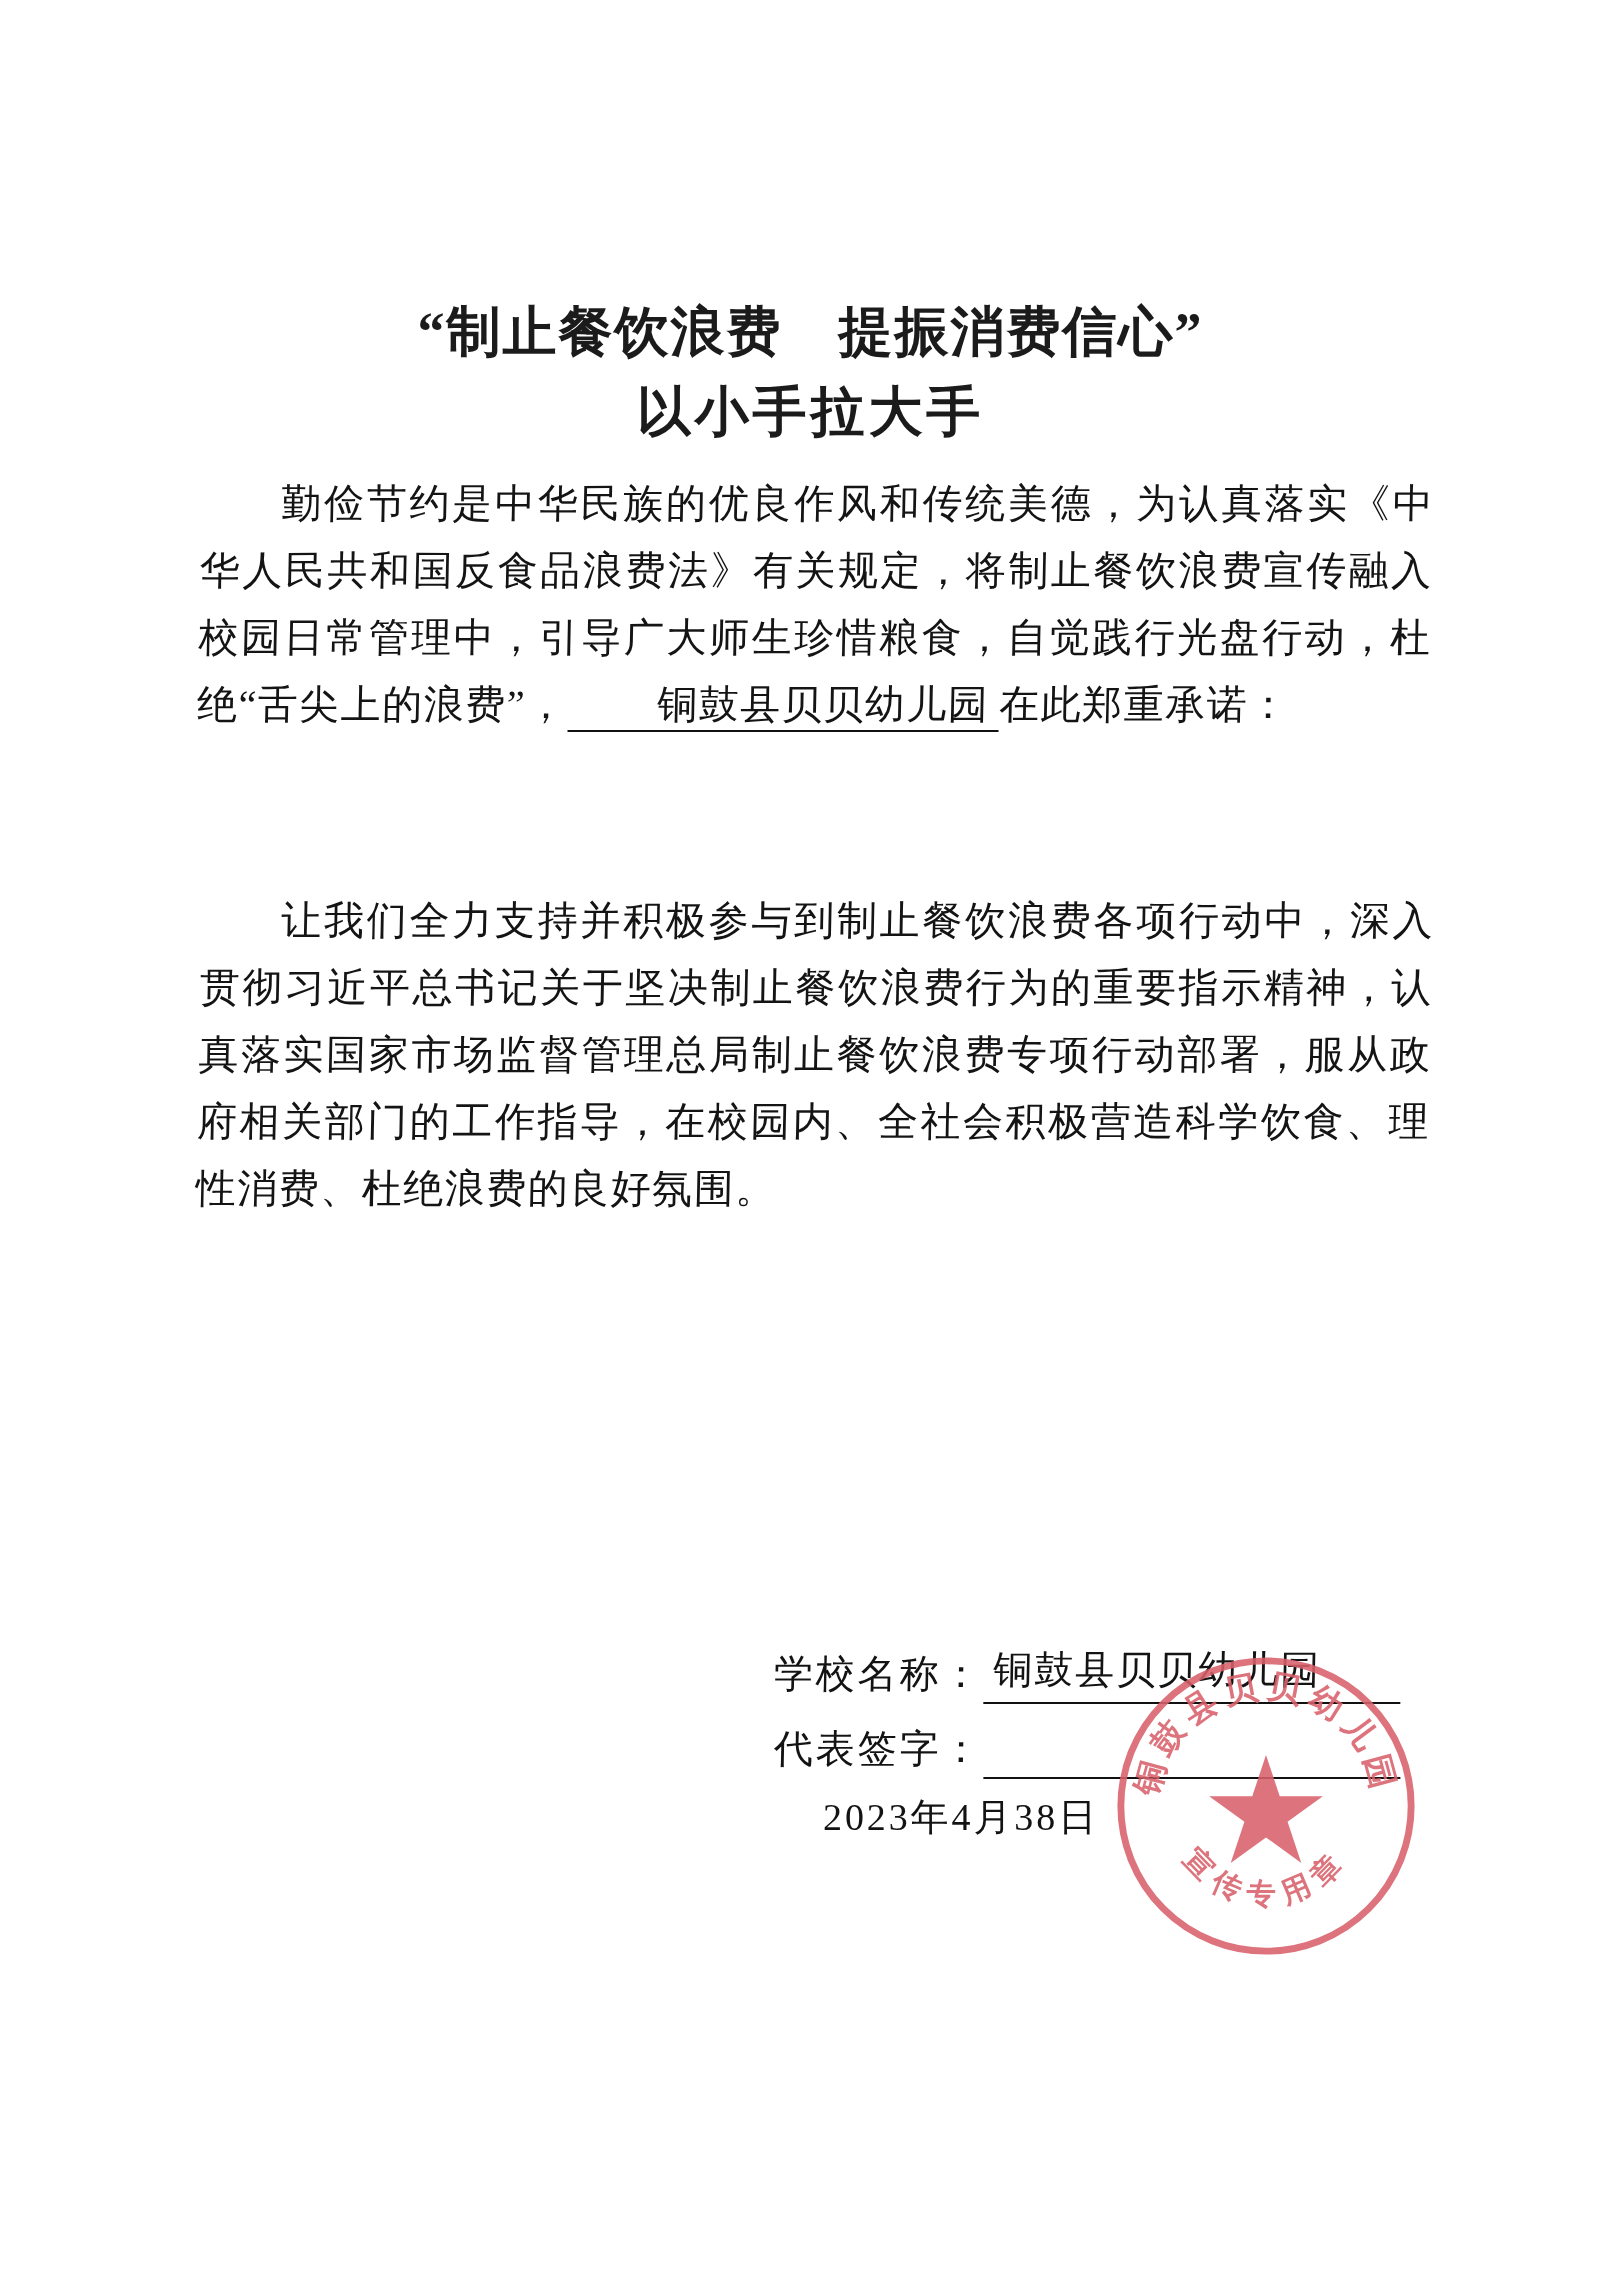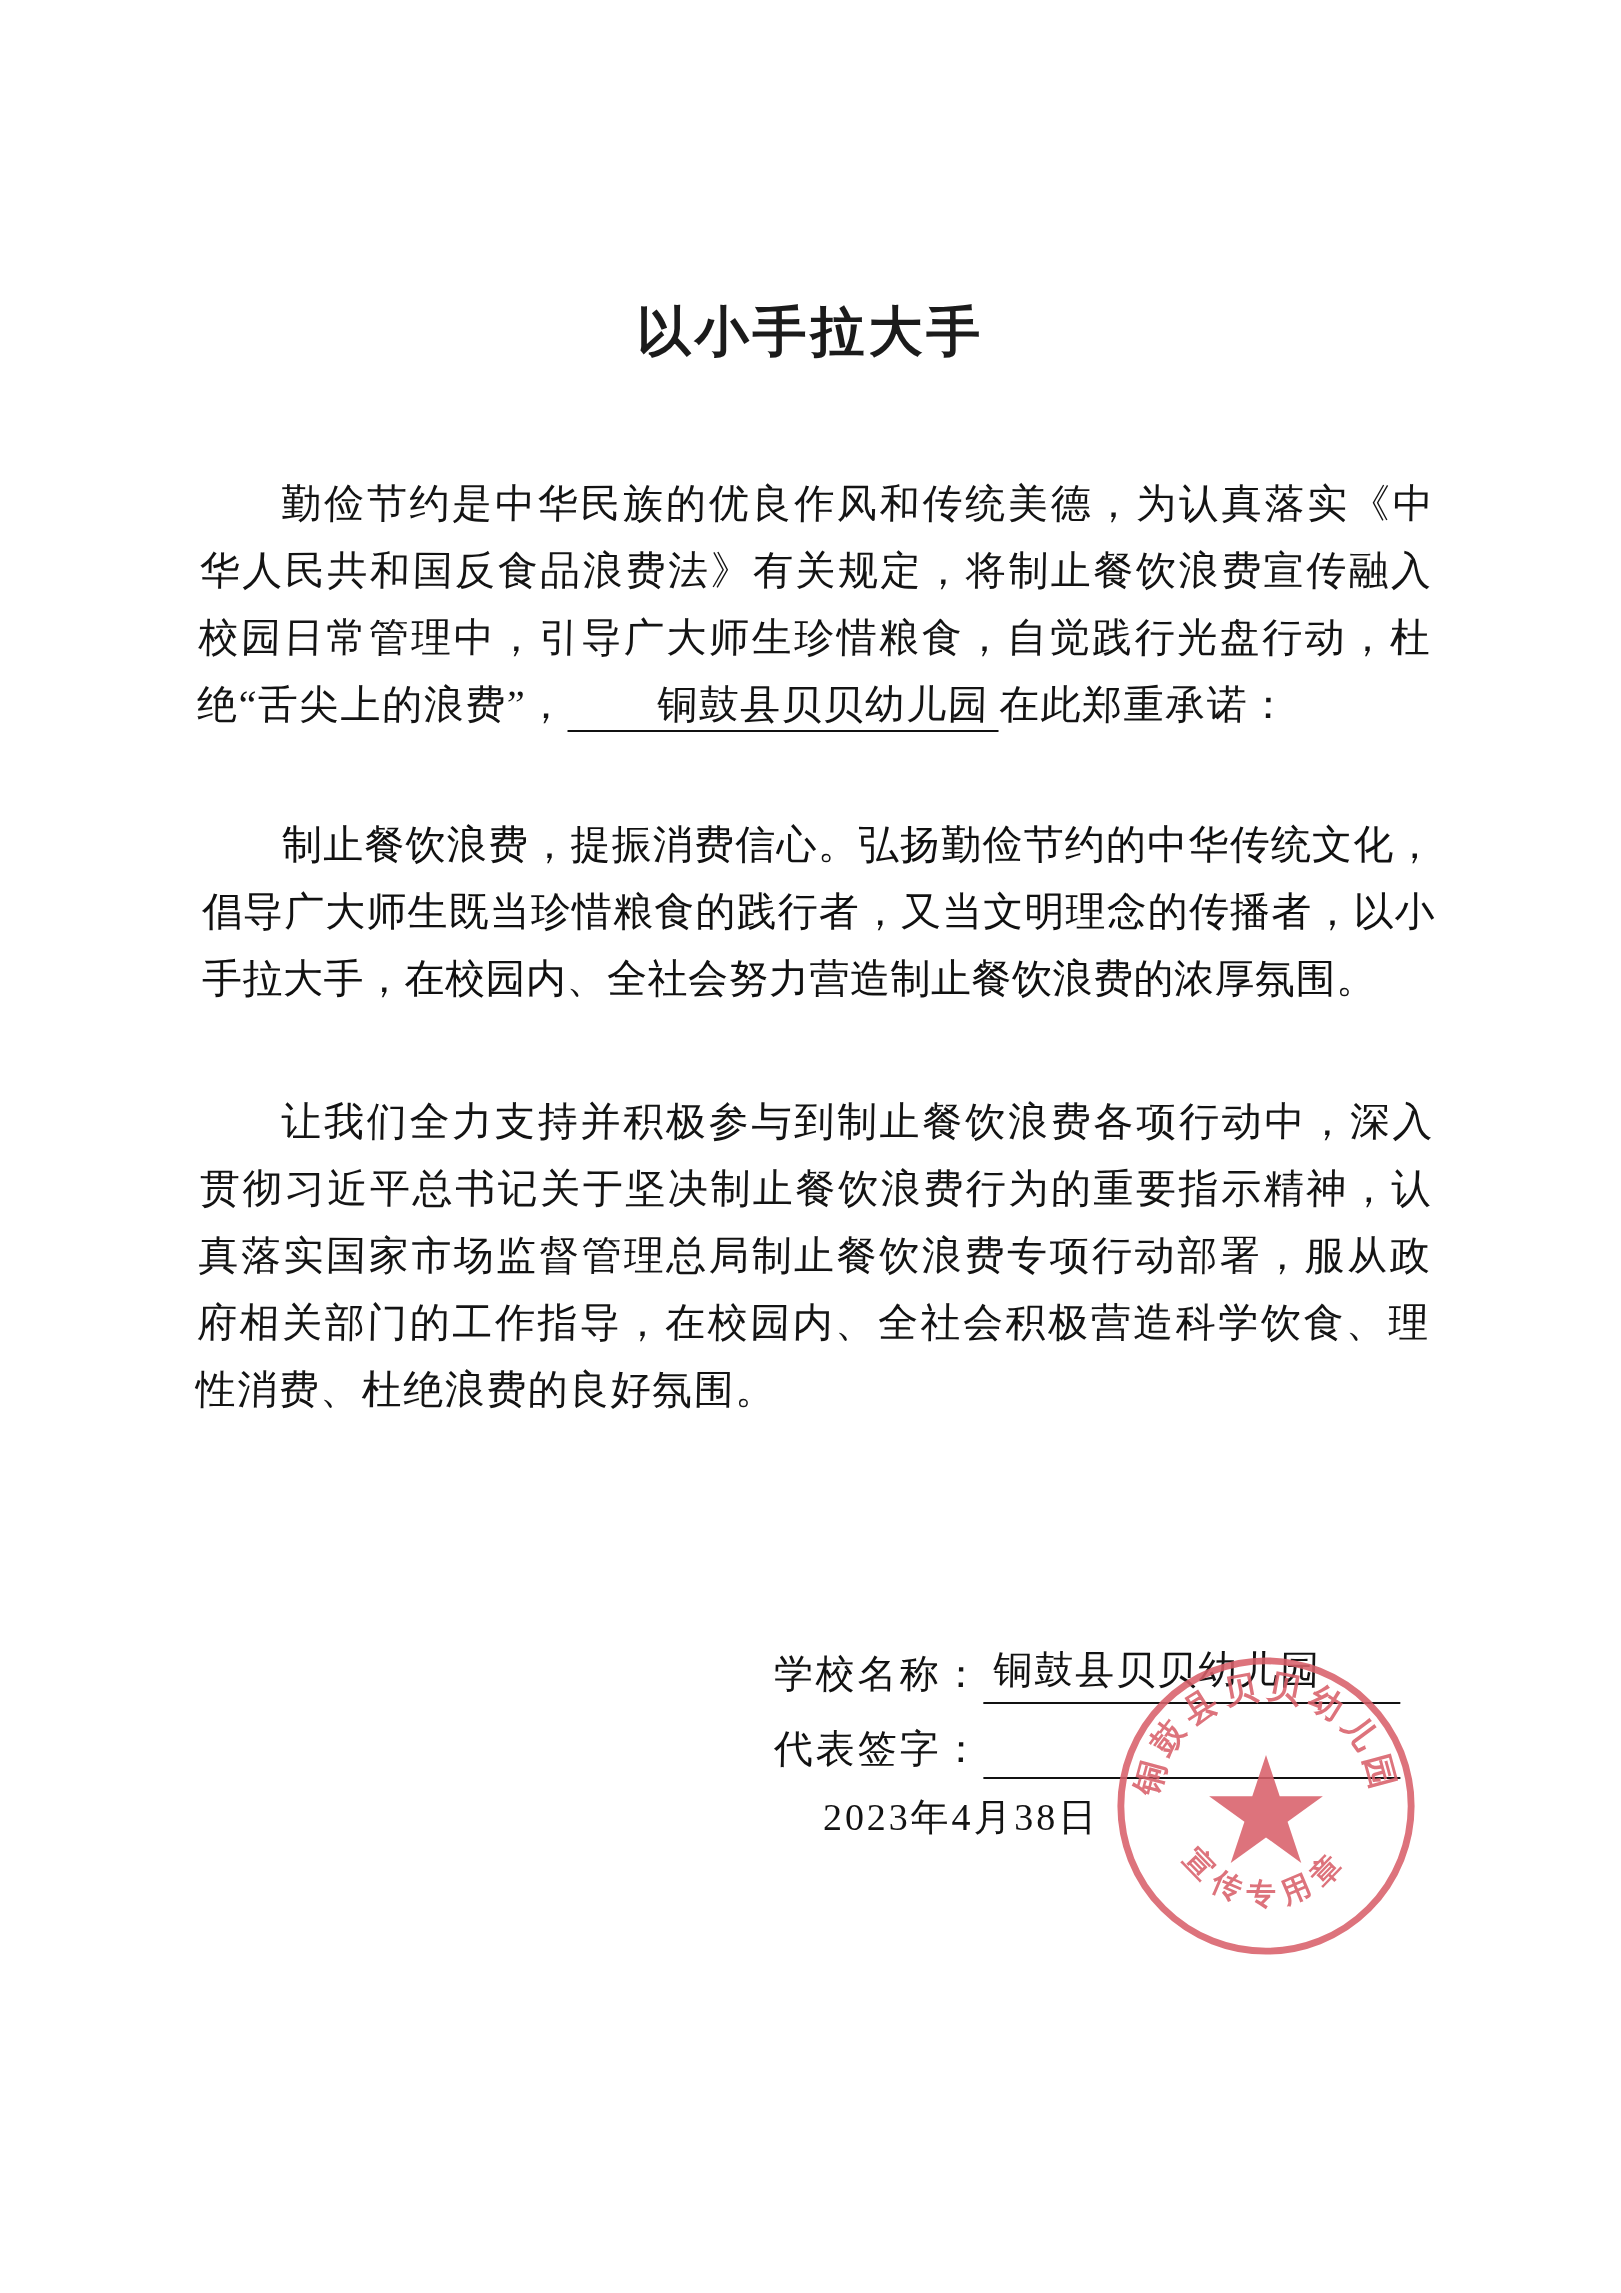--- a/index.html
+++ b/index.html
@@ -152,30 +152,30 @@
     pointer-events: none;
     opacity: 0.88;
   }
 </style>
 </head>
 <body>
 
 <div id="page">
 
   <div class="title-block">
+    <div class="title-line title-line-1">“制止餐饮浪费　提振消费信心”</div>
     <div class="title-line title-line-2">以小手拉大手</div>
   </div>
 
   <div class="body-area">
 
     <div class="para para-hand indent"><span>勤俭节约是中华民族的优良作风和传统美德，为认真落实《中华人民共和国反食品浪费法》有关规定，将制止餐饮浪费宣传融入校园日常管理中，引导广大师生珍惜粮食，自觉践行光盘行动，杜绝“舌尖上的浪费”，</span><span class="fill">铜鼓县贝贝幼儿园</span><span>在此郑重承诺：</span></div>
 
     <div class="gap-1"></div>
 
-    <div class="para para-gothic indent">制止餐饮浪费，提振消费信心。弘扬勤俭节约的中华传统文化，倡导广大师生既当珍惜粮食的践行者，又当文明理念的传播者，以小手拉大手，在校园内、全社会努力营造制止餐饮浪费的浓厚氛围。</div>
 
     <div class="gap-2"></div>
 
     <div class="para para-hand indent">让我们全力支持并积极参与到制止餐饮浪费各项行动中，深入贯彻习近平总书记关于坚决制止餐饮浪费行为的重要指示精神，认真落实国家市场监督管理总局制止餐饮浪费专项行动部署，服从政府相关部门的工作指导，在校园内、全社会积极营造科学饮食、理性消费、杜绝浪费的良好氛围。</div>
   </div>
 
   <div class="sign-block">
 
     <div class="sign-row">
       <span class="sign-label">学校名称：</span>

